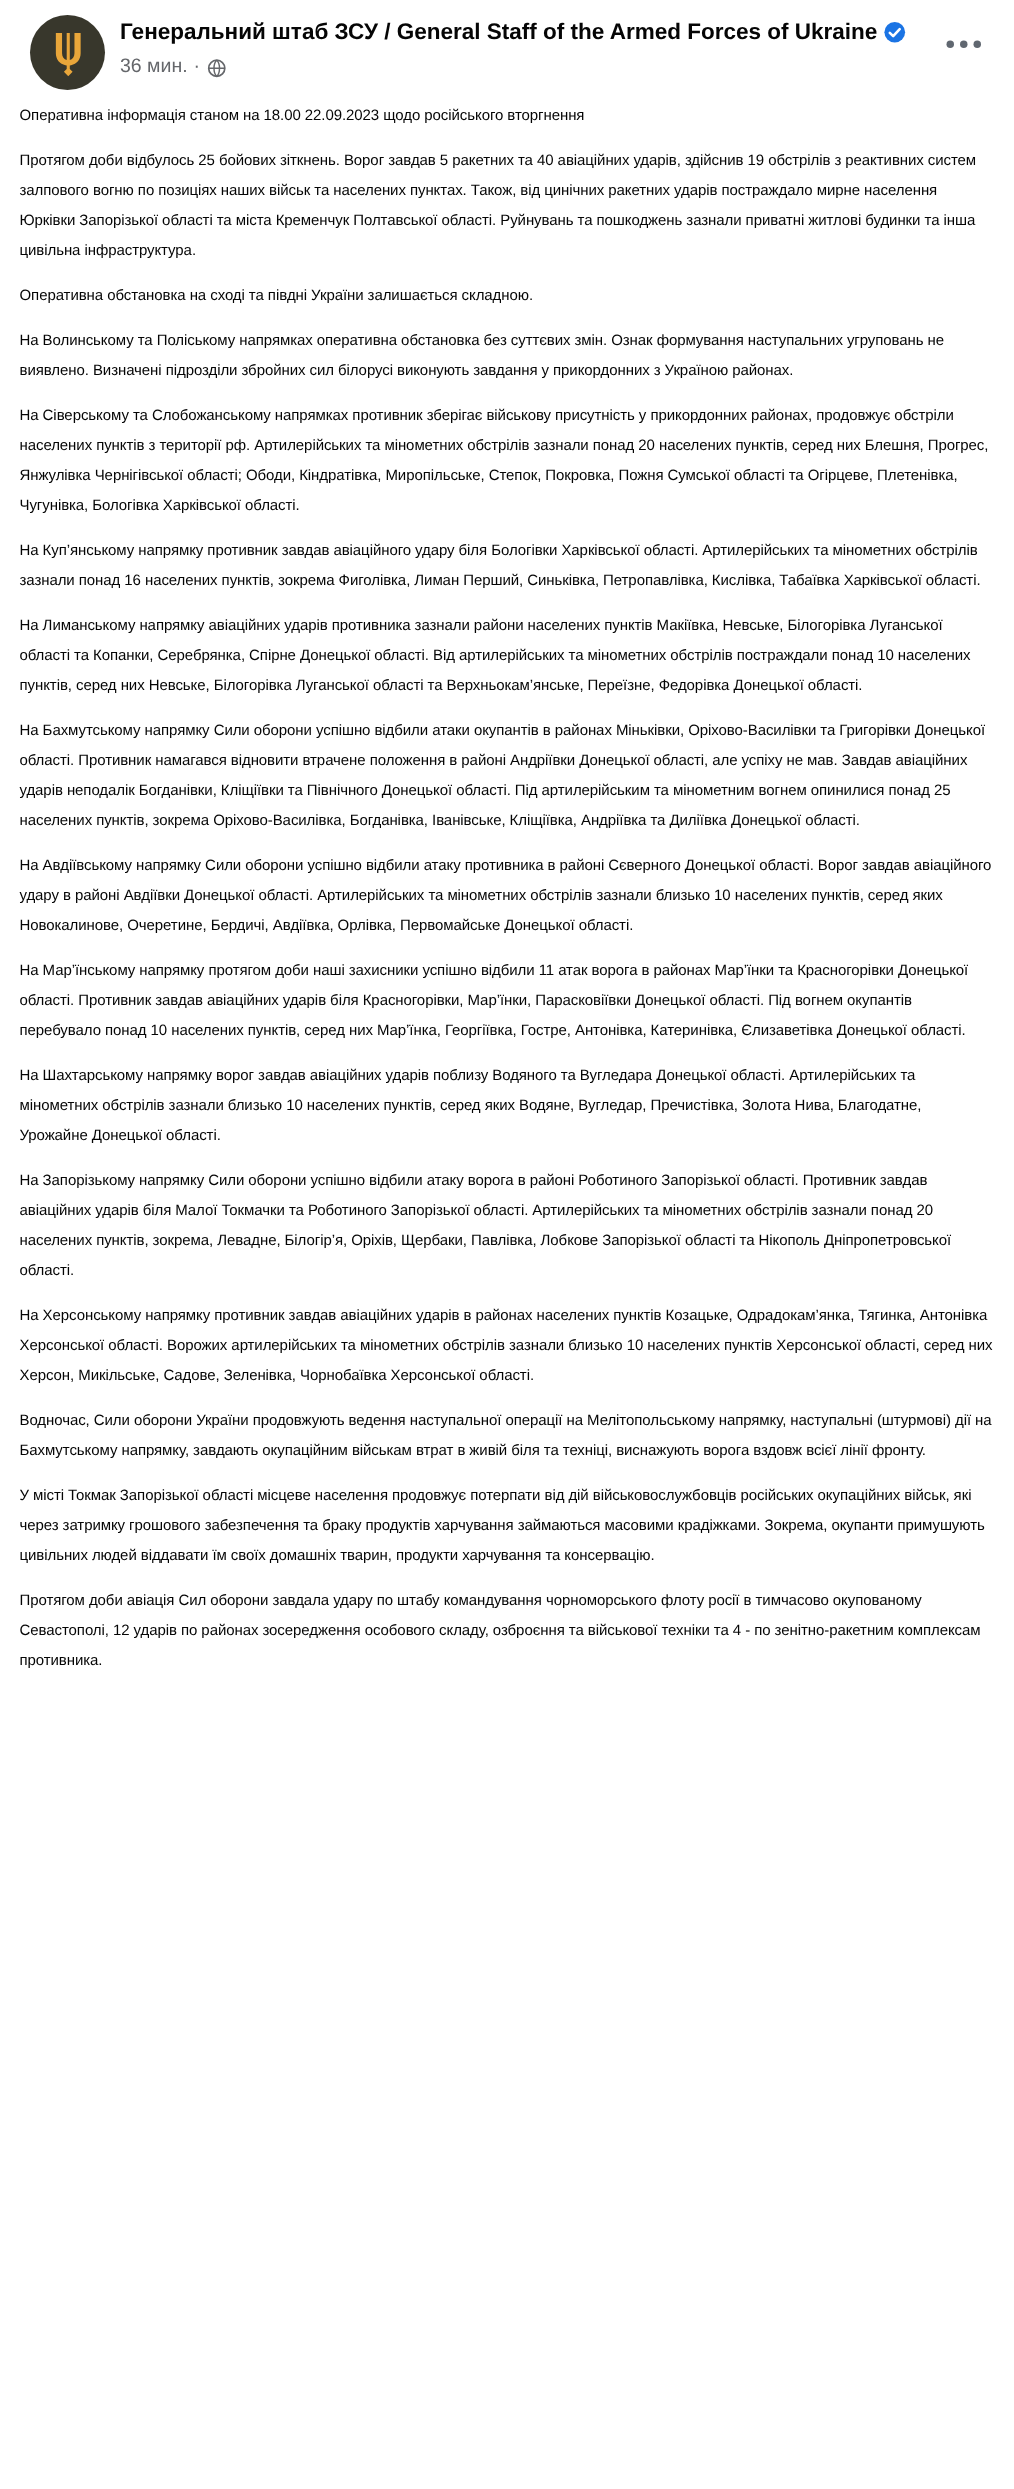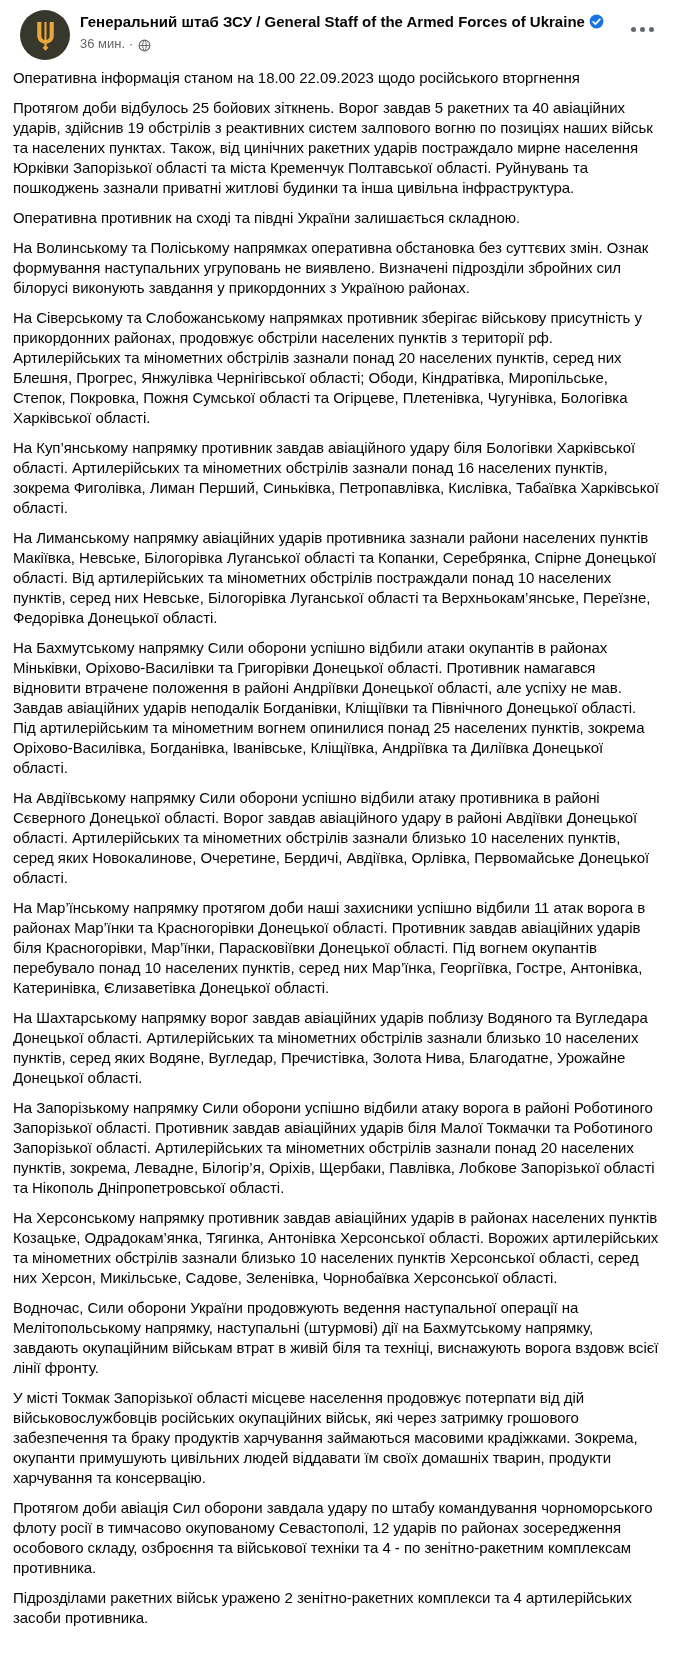--- a/index.html
+++ b/index.html
@@ -73,21 +73,21 @@
     cursor:pointer;
   }
   .more-btn .dot{
     width:5px;height:5px;border-radius:50%;
     background:var(--dots);
   }
   
   .post-body{
     padding:6px 14px 8px 13px;
     color:var(--text);
-    font-size:15px;
+    font-size:10px;
     line-height:20px;
     letter-spacing:-0.05px;
   }
   .post-paragraph{
     margin:0 0 10px 0;
   }
   .post-paragraph:last-child{margin-bottom:0;}
 </style>
 </head>
 <body>
@@ -130,30 +130,29 @@
       <span class="dot"></span>
       <span class="dot"></span>
       <span class="dot"></span>
     </div>
 
   </div>
 
   <div class="post-body">
       <p class="post-paragraph">Оперативна інформація станом на 18.00 22.09.2023 щодо російського вторгнення</p>
       <p class="post-paragraph">Протягом доби відбулось 25 бойових зіткнень. Ворог завдав 5 ракетних та 40 авіаційних ударів, здійснив 19 обстрілів з реактивних систем залпового вогню по позиціях наших військ та населених пунктах. Також, від цинічних ракетних ударів постраждало мирне населення Юрківки Запорізької області та міста Кременчук Полтавської області. Руйнувань та пошкоджень зазнали приватні житлові будинки та інша цивільна інфраструктура.</p>
-      <p class="post-paragraph">Оперативна противник на сході та півдні України залишається складною.</p>
+      <p class="post-paragraph">Оперативна обстановка на сході та півдні України залишається складною.</p>
       <p class="post-paragraph">На Волинському та Поліському напрямках оперативна обстановка без суттєвих змін. Ознак формування наступальних угруповань не виявлено. Визначені підрозділи збройних сил білорусі виконують завдання у прикордонних з Україною районах.</p>
       <p class="post-paragraph">На Сіверському та Слобожанському напрямках противник зберігає військову присутність у прикордонних районах, продовжує обстріли населених пунктів з території рф. Артилерійських та мінометних обстрілів зазнали понад 20 населених пунктів, серед них Блешня, Прогрес, Янжулівка Чернігівської області; Ободи, Кіндратівка, Миропільське, Степок, Покровка, Пожня Сумської області та Огірцеве, Плетенівка, Чугунівка, Бологівка Харківської області.</p>
       <p class="post-paragraph">На Куп’янському напрямку противник завдав авіаційного удару біля Бологівки Харківської області. Артилерійських та мінометних обстрілів зазнали понад 16 населених пунктів, зокрема Фиголівка, Лиман Перший, Синьківка, Петропавлівка, Кислівка, Табаївка Харківської області.</p>
       <p class="post-paragraph">На Лиманському напрямку авіаційних ударів противника зазнали райони населених пунктів Макіївка, Невське, Білогорівка Луганської області та Копанки, Серебрянка, Спірне Донецької області. Від артилерійських та мінометних обстрілів постраждали понад 10 населених пунктів, серед них Невське, Білогорівка Луганської області та Верхньокам’янське, Переїзне, Федорівка Донецької області.</p>
       <p class="post-paragraph">На Бахмутському напрямку Сили оборони успішно відбили атаки окупантів в районах Міньківки, Оріхово-Василівки та Григорівки Донецької області. Противник намагався відновити втрачене положення в районі Андріївки Донецької області, але успіху не мав. Завдав авіаційних ударів неподалік Богданівки, Кліщіївки та Північного Донецької області. Під артилерійським та мінометним вогнем опинилися понад 25 населених пунктів, зокрема Оріхово-Василівка, Богданівка, Іванівське, Кліщіївка, Андріївка та Диліївка Донецької області.</p>
       <p class="post-paragraph">На Авдіївському напрямку Сили оборони успішно відбили атаку противника в районі Сєверного Донецької області. Ворог завдав авіаційного удару в районі Авдіївки Донецької області. Артилерійських та мінометних обстрілів зазнали близько 10 населених пунктів, серед яких Новокалинове, Очеретине, Бердичі, Авдіївка, Орлівка, Первомайське Донецької області.</p>
       <p class="post-paragraph">На Мар’їнському напрямку протягом доби наші захисники успішно відбили 11 атак ворога в районах Мар’їнки та Красногорівки Донецької області. Противник завдав авіаційних ударів біля Красногорівки, Мар’їнки, Парасковіївки Донецької області. Під вогнем окупантів перебувало понад 10 населених пунктів, серед них Мар’їнка, Георгіївка, Гостре, Антонівка, Катеринівка, Єлизаветівка Донецької області.</p>
       <p class="post-paragraph">На Шахтарському напрямку ворог завдав авіаційних ударів поблизу Водяного та Вугледара Донецької області. Артилерійських та мінометних обстрілів зазнали близько 10 населених пунктів, серед яких Водяне, Вугледар, Пречистівка, Золота Нива, Благодатне, Урожайне Донецької області.</p>
       <p class="post-paragraph">На Запорізькому напрямку Сили оборони успішно відбили атаку ворога в районі Роботиного Запорізької області. Противник завдав авіаційних ударів біля Малої Токмачки та Роботиного Запорізької області. Артилерійських та мінометних обстрілів зазнали понад 20 населених пунктів, зокрема, Левадне, Білогір’я, Оріхів, Щербаки, Павлівка, Лобкове Запорізької області та Нікополь Дніпропетровської області.</p>
       <p class="post-paragraph">На Херсонському напрямку противник завдав авіаційних ударів в районах населених пунктів Козацьке, Одрадокам’янка, Тягинка, Антонівка Херсонської області. Ворожих артилерійських та мінометних обстрілів зазнали близько 10 населених пунктів Херсонської області, серед них Херсон, Микільське, Садове, Зеленівка, Чорнобаївка Херсонської області.</p>
       <p class="post-paragraph">Водночас, Сили оборони України продовжують ведення наступальної операції на Мелітопольському напрямку, наступальні (штурмові) дії на Бахмутському напрямку, завдають окупаційним військам втрат в живій біля та техніці, виснажують ворога вздовж всієї лінії фронту.</p>
       <p class="post-paragraph">У місті Токмак Запорізької області місцеве населення продовжує потерпати від дій військовослужбовців російських окупаційних військ, які через затримку грошового забезпечення та браку продуктів харчування займаються масовими крадіжками. Зокрема, окупанти примушують цивільних людей віддавати їм своїх домашніх тварин, продукти харчування та консервацію.</p>
       <p class="post-paragraph">Протягом доби авіація Сил оборони завдала удару по штабу командування чорноморського флоту росії в тимчасово окупованому Севастополі, 12 ударів по районах зосередження особового складу, озброєння та військової техніки та 4 - по зенітно-ракетним комплексам противника.</p>
-      <p class="post-paragraph">Підрозділами ракетних військ уражено 2 зенітно-ракетних комплекси та 4 артилерійських засоби противника.</p>
     </div>
 
 </div>
 
 </body></html>

